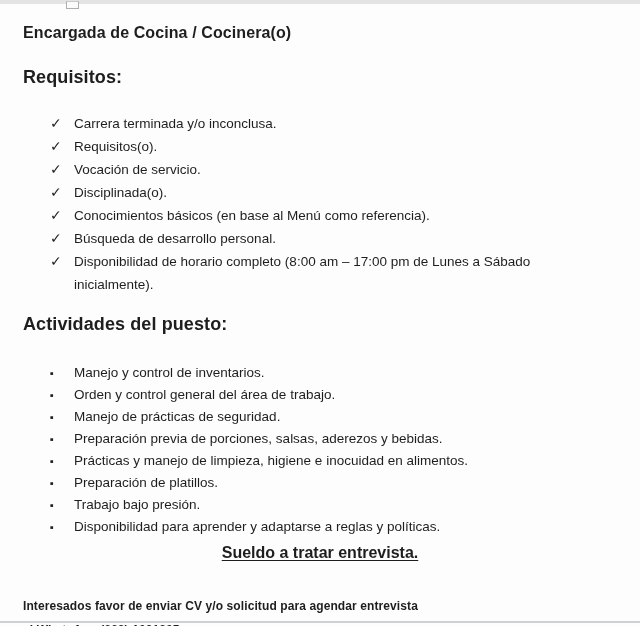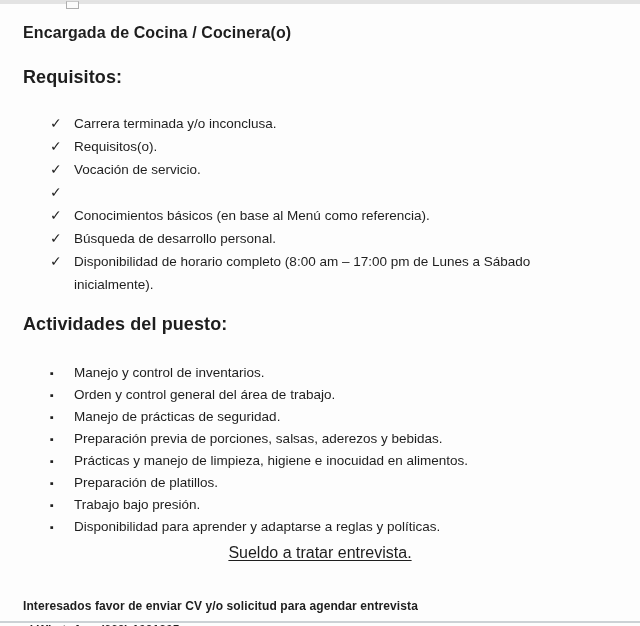--- a/index.html
+++ b/index.html
@@ -58,21 +58,21 @@
     margin-left: 27px;
   }
   .marker.check  { font-size: 14px; }
   .marker.square { font-size: 11px; }
   .item-text { flex: 0 1 auto; }
   ul.check-list .item-text { max-width: 470px; }
   .salary-note {
     margin-top: 5px;
     text-align: center;
     font-size: 16px; line-height: 19px;
-    font-weight: normal;
+    font-weight: bold;
     text-decoration: underline;
     text-underline-offset: 2px;
   }
   .contact-note {
     margin-top: 32px;
     font-size: 12px; line-height: 24px;
     font-weight: bold;
     letter-spacing: 0.1px;
   }
   .contact-line { display: block; }
@@ -106,20 +106,21 @@
         <span class="item-text">Requisitos(o).</span>
       </li>
 
       <li class="list-item">
         <span class="marker check">✓</span>
         <span class="item-text">Vocación de servicio.</span>
       </li>
 
       <li class="list-item">
         <span class="marker check">✓</span>
+        <span class="item-text">Disciplinada(o).</span>
       </li>
 
       <li class="list-item">
         <span class="marker check">✓</span>
         <span class="item-text">Conocimientos básicos (en base al Menú como referencia).</span>
       </li>
 
       <li class="list-item">
         <span class="marker check">✓</span>
         <span class="item-text">Búsqueda de desarrollo personal.</span>

